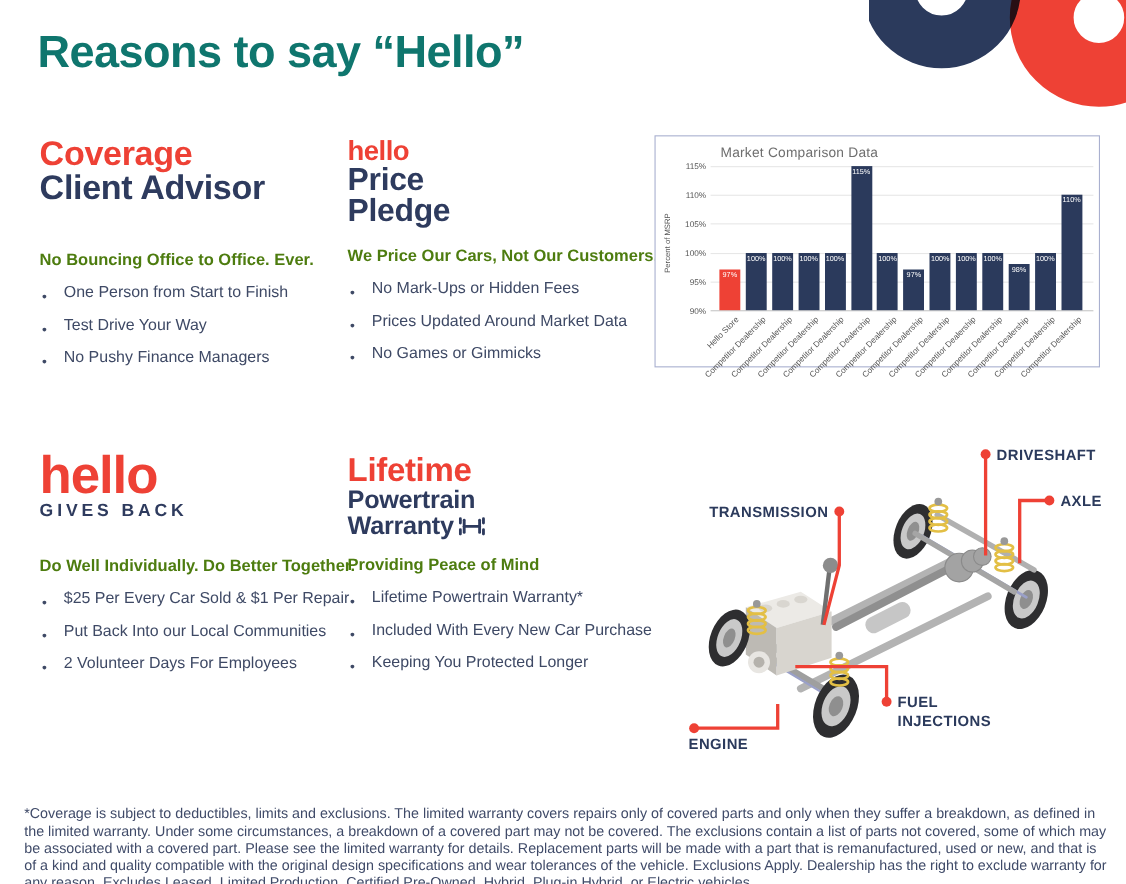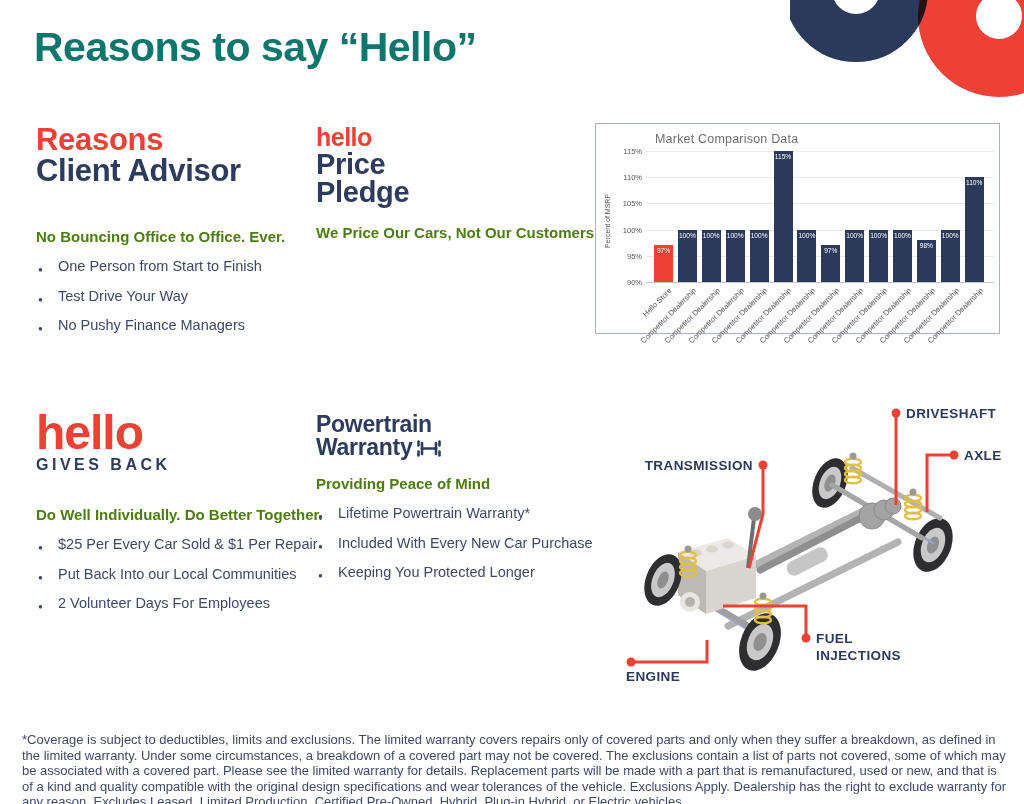--- a/index.html
+++ b/index.html
@@ -73,35 +73,40 @@
 <body>
 
 <div class="abs page-title">Reasons to say “Hello”</div>
 
 <svg class="abs decor" viewBox="790 0 234 108" width="234" height="108">
   <circle cx="856" cy="-10" r="48" fill="none" stroke="#2b3a5c" stroke-width="48"></circle>
   <circle cx="999" cy="16" r="52" fill="none" stroke="#ee4135" stroke-width="58" style="mix-blend-mode:multiply"></circle>
 </svg>
 
 <div class="abs section sec-personal">
-  <div class="big-line h-red">Reasons</div>
+  <div class="big-line h-red">Coverage</div>
   <div class="big-line h-navy">Client Advisor</div>
   <div class="subhead mt42">No Bouncing Office to Office. Ever.</div>
   <ul class="bullets">
       <li>One Person from Start to Finish</li>
       <li>Test Drive Your Way</li>
       <li>No Pushy Finance Managers</li>
     </ul>
 </div>
 
 <div class="abs section sec-price">
   <div class="logo-sm h-red">hello</div>
   <div class="mid-line h-navy">Price</div>
   <div class="mid-line h-navy">Pledge</div>
   <div class="subhead mt18">We Price Our Cars, Not Our Customers.</div>
+  <ul class="bullets">
+      <li>No Mark-Ups or Hidden Fees</li>
+      <li>Prices Updated Around Market Data</li>
+      <li>No Games or Gimmicks</li>
+    </ul>
 </div>
 
 <div class="abs chart-panel" id="chart">
   <div class="chart-title">Market Comparison Data</div>
   <div class="ylab">Percent of MSRP</div>
 <div class="axisline" style="top: 158px;"></div>
     <div class="ytick" style="top: 154px;">90%</div>
     <div class="gridline" style="top: 131.8px;"></div>
     <div class="ytick" style="top: 127.8px;">95%</div>
     <div class="gridline" style="top: 105.6px;"></div>
@@ -175,20 +180,21 @@
   <div class="gives-line h-navy">GIVES BACK</div>
   <div class="subhead mt32">Do Well Individually. Do Better Together.</div>
   <ul class="bullets">
       <li>$25 Per Every Car Sold &amp; $1 Per Repair</li>
       <li>Put Back Into our Local Communities</li>
       <li>2 Volunteer Days For Employees</li>
     </ul>
 </div>
 
 <div class="abs section sec-warranty">
+  <div class="life-line h-red">Lifetime</div>
   <div class="warr-line h-navy">Powertrain</div>
   <div class="warr-line h-navy"><span>Warranty</span><svg class="chassis-mini" width="24" height="17" viewBox="0 0 24 17">
       <g stroke="#2e3b5e" stroke-width="2.6" stroke-linecap="round" fill="none">
         <line x1="5" y1="3" x2="5" y2="14"></line>
         <line x1="19" y1="3" x2="19" y2="14"></line>
         <line x1="5" y1="8.5" x2="19" y2="8.5"></line>
         <line x1="1.5" y1="1.5" x2="1.5" y2="5.5"></line>
         <line x1="1.5" y1="11.5" x2="1.5" y2="15.5"></line>
         <line x1="22.5" y1="1.5" x2="22.5" y2="5.5"></line>
         <line x1="22.5" y1="11.5" x2="22.5" y2="15.5"></line>

